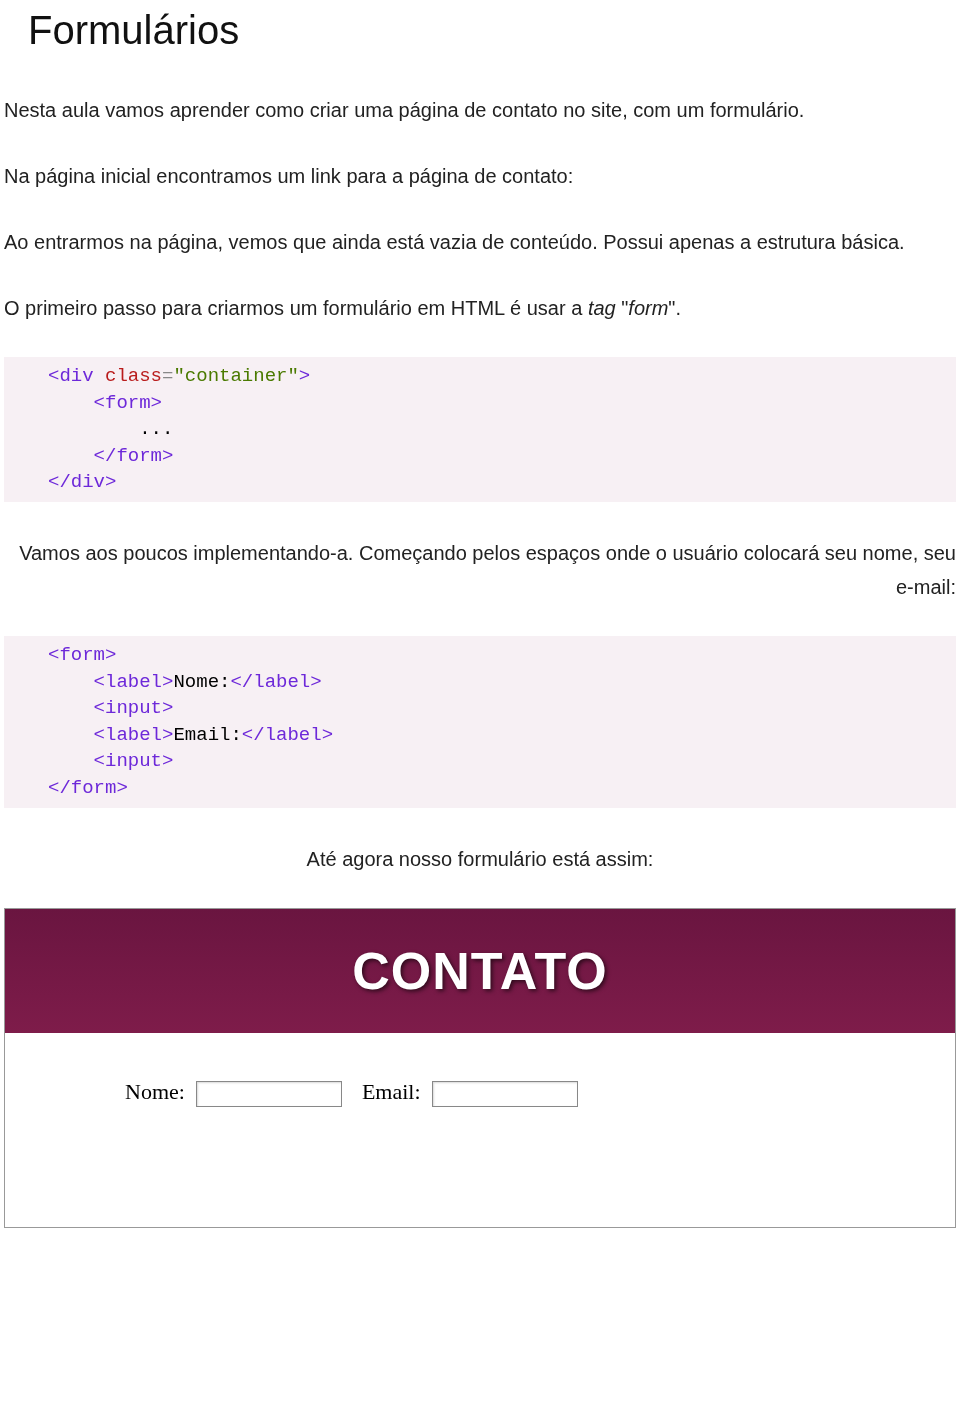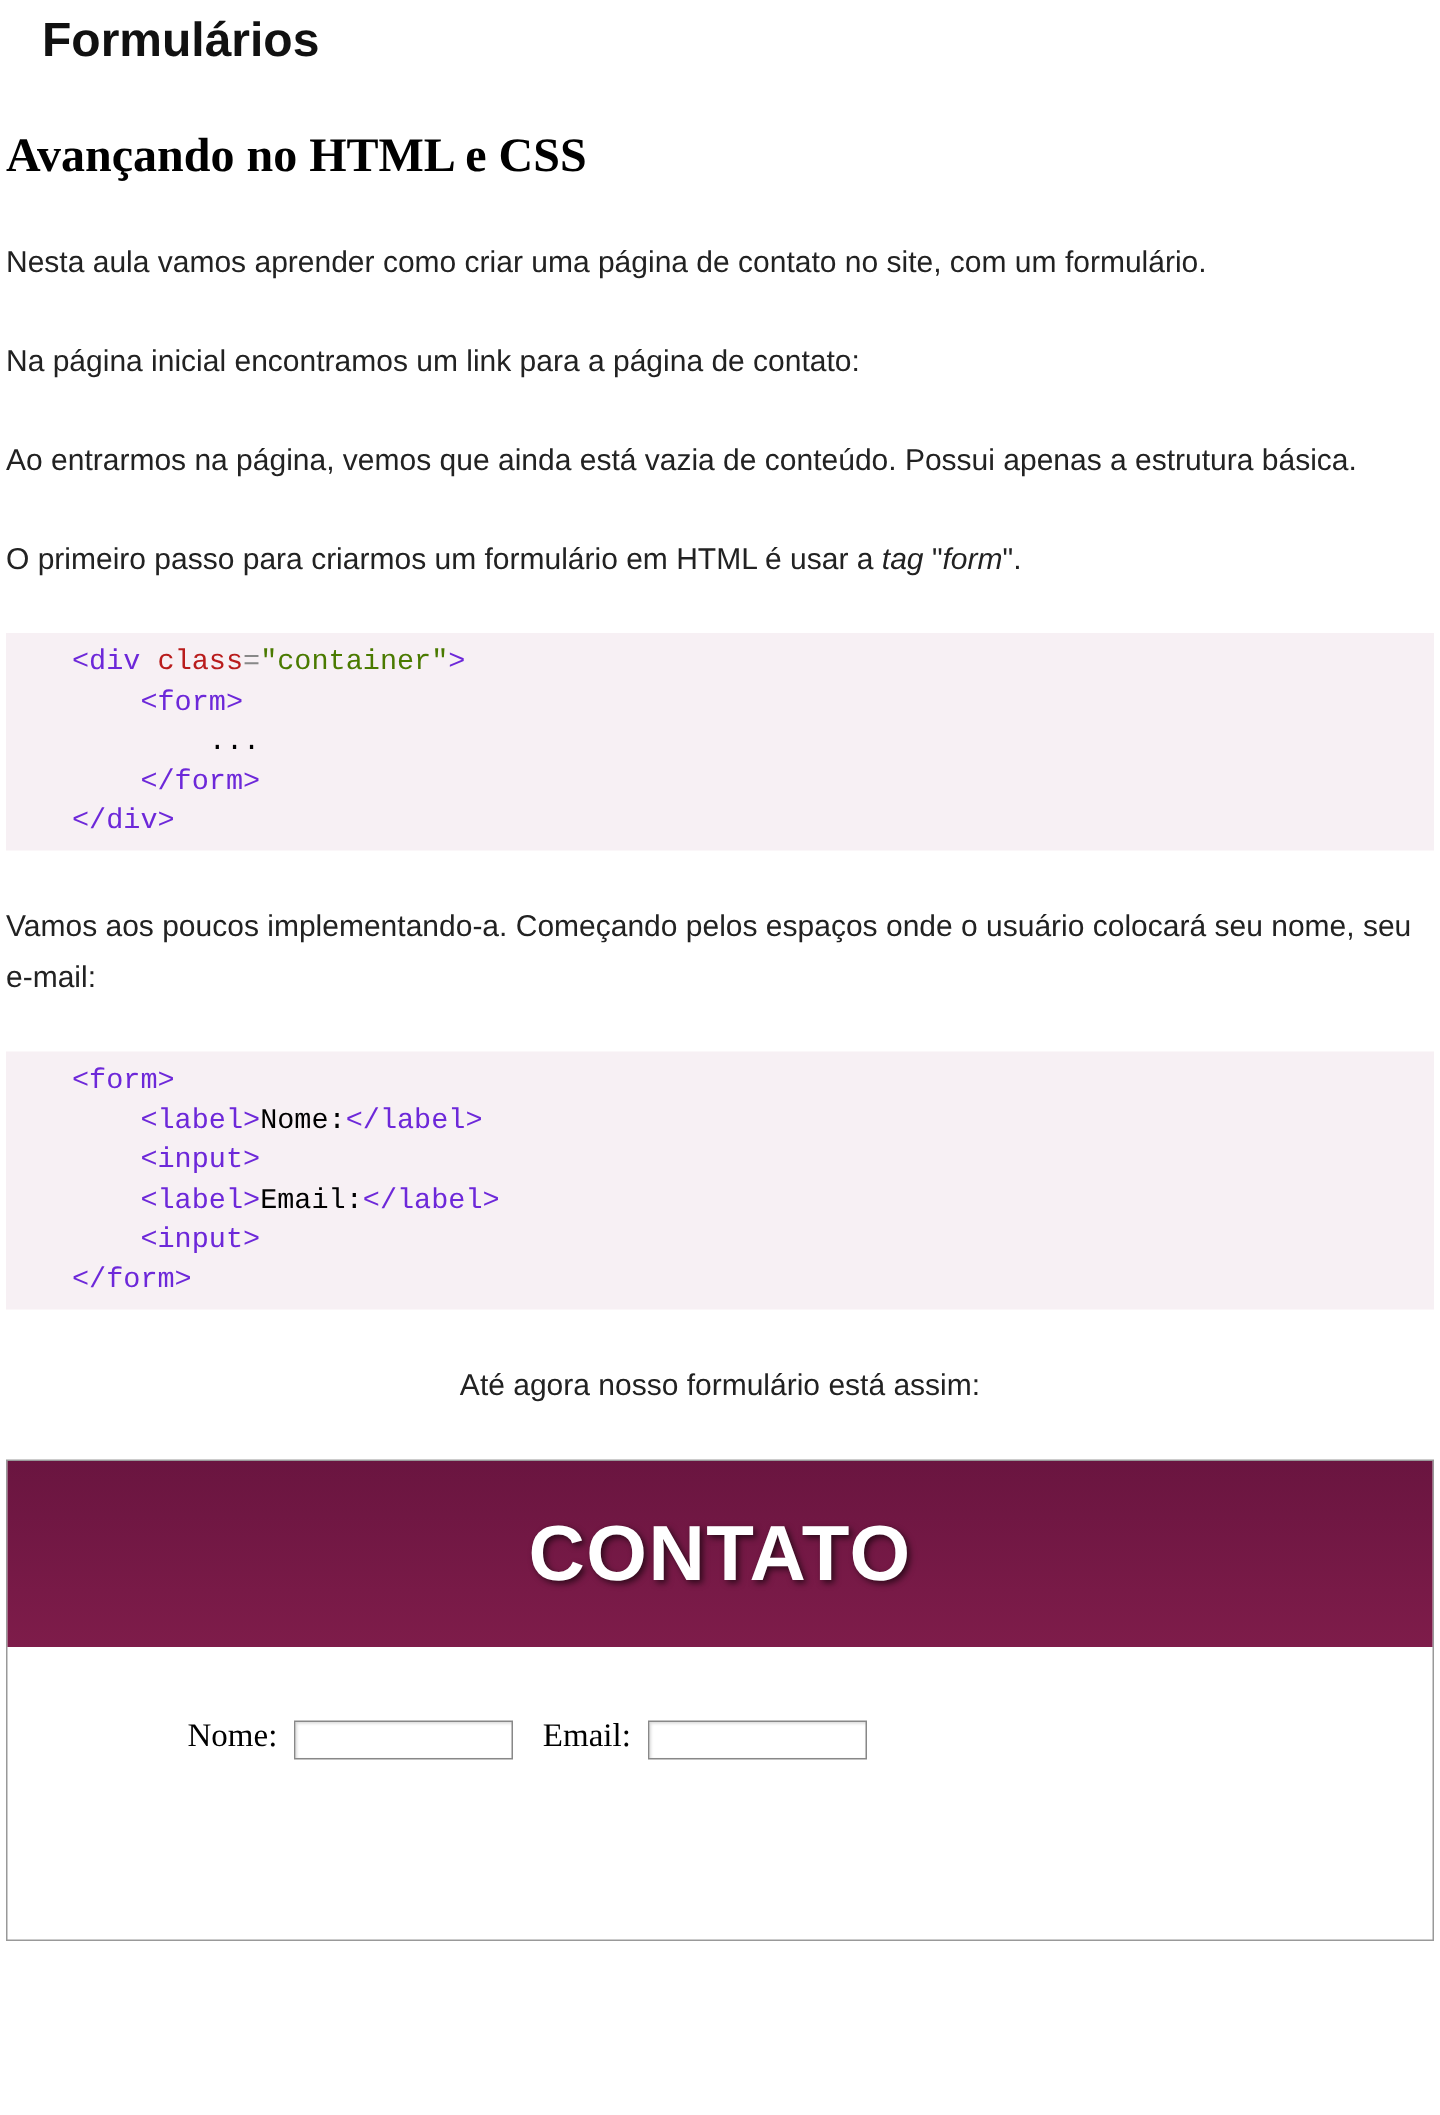--- a/index.html
+++ b/index.html
@@ -8,22 +8,22 @@
     font-family: Arial, Helvetica, sans-serif;
     color: #222;
     background: #fff;
     width: 960px;
   }
   .page {
     padding: 0 4px 40px 4px;
   }
   h1.title {
     font-family: Arial, Helvetica, sans-serif;
-    font-weight: 700;
-    font-size: 32px;
+    font-weight: 400;
+    font-size: 40px;
     margin: 8px 0 40px 24px;
     color: #111;
   }
   h2.subtitle {
     font-family: "Times New Roman", Times, serif;
     font-weight: 700;
     font-size: 32px;
     margin: 0 0 36px 0;
     color: #000;
   }
@@ -93,39 +93,38 @@
     box-shadow: inset 1px 1px 2px rgba(0,0,0,0.15);
   }
 </style>
 </head>
 <body>
 
 <div class="page">
 
   <h1 class="title">Formulários</h1>
 
-  <h2 class="subtitle">Avançando no HTML e CSS</h2>
 
   <p class="body">Nesta aula vamos aprender como criar uma página de contato no site, com um formulário.</p>
 
   <p class="body">Na página inicial encontramos um link para a página de contato:</p>
 
   <p class="body">Ao entrarmos na página, vemos que ainda está vazia de conteúdo. Possui apenas a estrutura básica.</p>
 
   <p class="body">
     <span>O primeiro passo para criarmos um formulário em HTML é usar a </span><em class="tag">tag</em><span> "</span><em class="tag">form</em><span>".</span>
   </p>
 
   <pre class="code"><span class="c-tag">&lt;div </span><span class="c-attr">class</span><span class="c-eq">=</span><span class="c-str">"container"</span><span class="c-tag">&gt;</span>
     <span class="c-tag">&lt;form&gt;</span>
         <span>...</span>
     <span class="c-tag">&lt;/form&gt;</span>
 <span class="c-tag">&lt;/div&gt;</span></pre>
 
-  <p class="body" style="text-align:left;">Vamos aos poucos implementando-a. Começando pelos espaços onde o usuário colocará seu nome, seu e-mail:</p>
+  <p class="body" style="text-align:right;">Vamos aos poucos implementando-a. Começando pelos espaços onde o usuário colocará seu nome, seu e-mail:</p>
 
   <pre class="code"><span class="c-tag">&lt;form&gt;</span>
     <span class="c-tag">&lt;label&gt;</span><span>Nome:</span><span class="c-tag">&lt;/label&gt;</span>
     <span class="c-tag">&lt;input&gt;</span>
     <span class="c-tag">&lt;label&gt;</span><span>Email:</span><span class="c-tag">&lt;/label&gt;</span>
     <span class="c-tag">&lt;input&gt;</span>
 <span class="c-tag">&lt;/form&gt;</span></pre>
 
   <p class="body" style="text-align:center;">Até agora nosso formulário está assim:</p>
 

